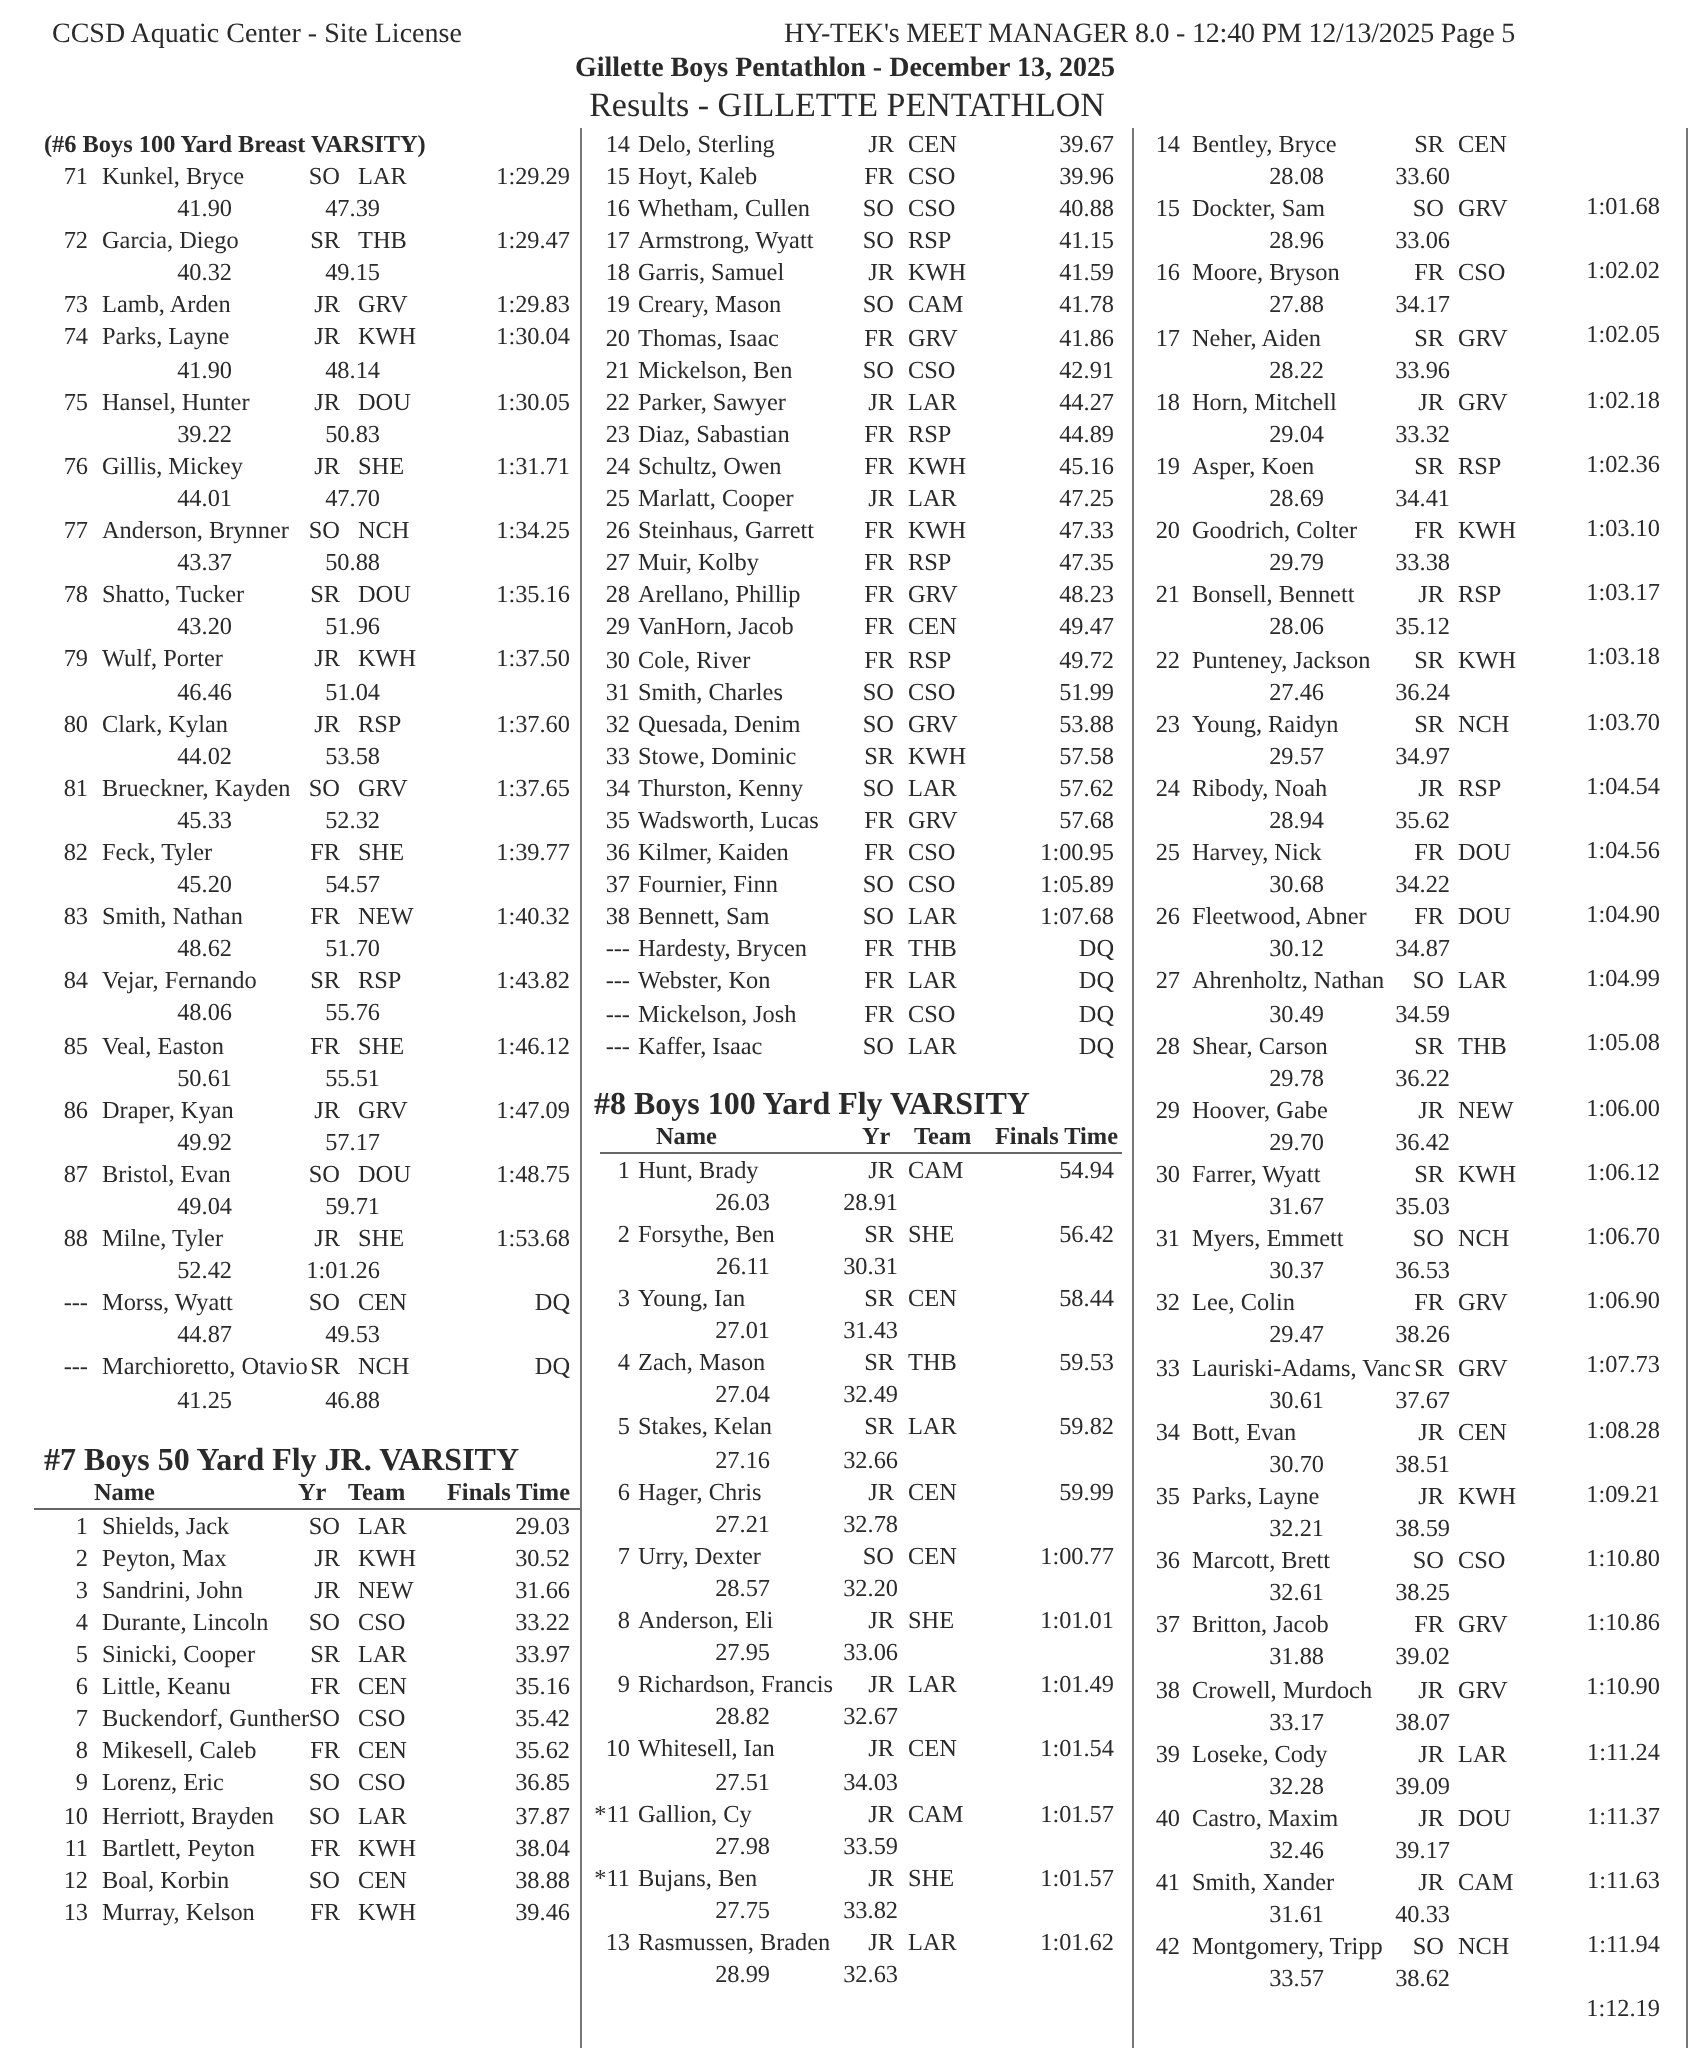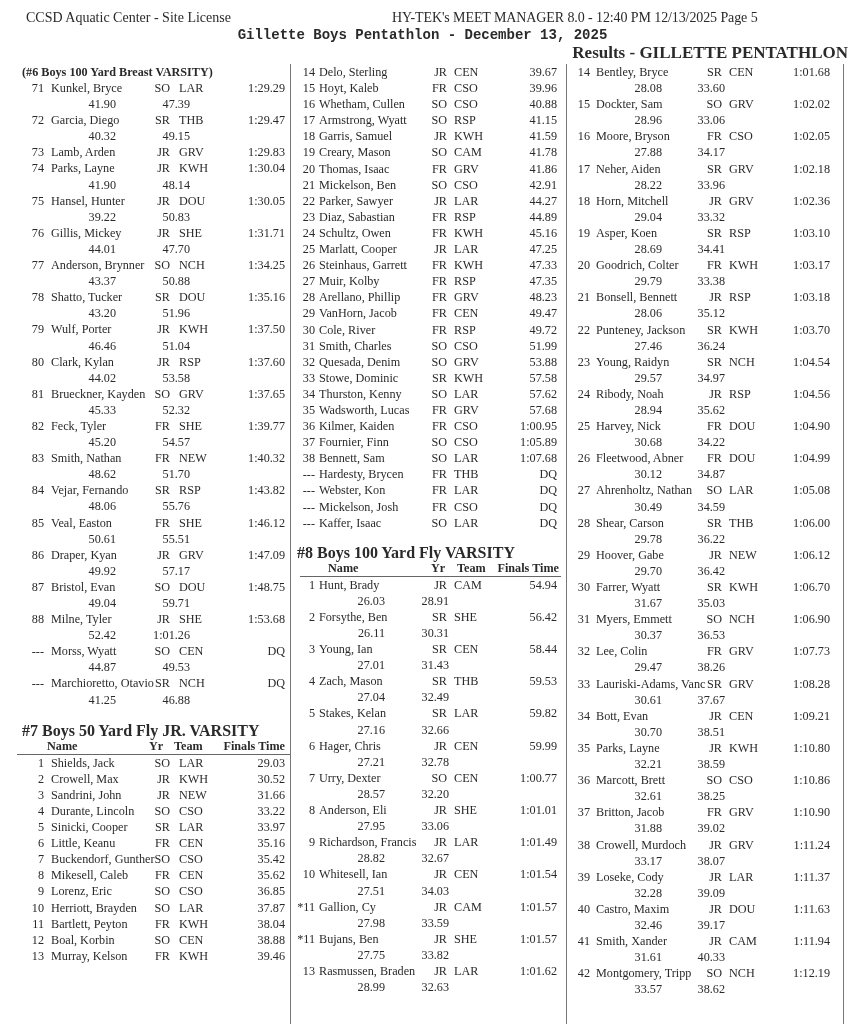--- a/index.html
+++ b/index.html
@@ -4,23 +4,23 @@
 <style>
   html, body { margin: 0; padding: 0; background: #ffffff; }
   body {
     width: 849px; height: 1024px; overflow: hidden; position: relative;
     font-family: "Liberation Serif", "DejaVu Serif", serif;
     color: #2a2a2a;
     font-size: 12.2px;
   }
   .hdr-left { position: absolute; left: 26px; top: 10px; font-size: 14px; }
   .hdr-right { position: absolute; left: 392px; top: 10px; font-size: 14px; letter-spacing: -0.1px; }
-  .hdr-meet { position: absolute; left: 0; width: 849px; top: 27px; text-align: center; font-size: 14px; font-weight: bold; font-family: Liberation Mono, monospace; }
+  .hdr-meet { position: absolute; left: 0; width: 849px; top: 27px; text-align: center; font-size: 14px; font-weight: bold; }
   .hdr-meet span { position: relative; left: -2px; }
-  .hdr-results { position: absolute; left: 0; width: 849px; top: 43px; text-align: right; font-size: 17px; font-weight: bold; }
+  .hdr-results { position: absolute; left: 0; width: 849px; top: 43px; text-align: center; font-size: 17px; font-weight: normal; }
   .hdr-results span { position: relative; left: -1px; }
 
   .col { position: absolute; top: 64px; }
   .col1 { left: 22px; width: 268px; }
   .col2 { left: 297px; width: 264px; }
   .col3 { left: 572px; width: 266px; }
   .vline { position: absolute; width: 1px; background: #777; top: 64px; height: 960px; }
   .v1 { left: 290px; } .v2 { left: 566px; } .v3 { left: 843px; }
 
   .row { position: relative; height: 16.1px; line-height: 16.1px; white-space: nowrap; }
@@ -44,21 +44,21 @@
   .col2 .yr { left: 128px; width: 22px; text-align: right; }
   .col2 .team { left: 157px; }
   .col2 .time { right: 4px; }
   .col2 .s1 { left: 38px; width: 50px; }
   .col2 .s2 { left: 100px; width: 52px; }
 
   .col3 .place { left: 0; width: 18px; right: auto; }
   .col3 .name { left: 24px; }
   .col3 .yr { left: 128px; width: 22px; text-align: right; }
   .col3 .team { left: 157px; }
-  .col3 .time { right: 8px; }
+  .col3 .time { right: 8px; margin-top: 31px; }
   .col3 .s1 { left: 40px; width: 50px; }
   .col3 .s2 { left: 100px; width: 53px; }
 
   .ev-title { font-weight: bold; font-size: 16px; height: 17px; line-height: 17px; white-space: nowrap; }
   .ev-cont { font-weight: bold; font-size: 12.2px; height: 16px; line-height: 16px; }
   .colhdr { position: relative; height: 15px; line-height: 15px; font-weight: bold; border-bottom: 1.5px solid #666; white-space: nowrap; }
   .colhdr .h-name { position: absolute; left: 25px; }
   .colhdr .h-yr { position: absolute; }
   .colhdr .h-team { position: absolute; text-align: right; }
   .colhdr .h-time { position: absolute; right: 2px; }
@@ -316,21 +316,21 @@
   </div>
 <div class="row">
       <span class="place">1</span>
       <span class="name">Shields, Jack</span>
       <span class="yr">SO</span>
       <span class="team">LAR</span>
       <span class="time">29.03</span>
     </div>
     <div class="row">
       <span class="place">2</span>
-      <span class="name">Crowell, Max</span>
+      <span class="name">Peyton, Max</span>
       <span class="yr">JR</span>
       <span class="team">KWH</span>
       <span class="time">30.52</span>
     </div>
     <div class="row">
       <span class="place">3</span>
       <span class="name">Sandrini, John</span>
       <span class="yr">JR</span>
       <span class="team">NEW</span>
       <span class="time">31.66</span>

